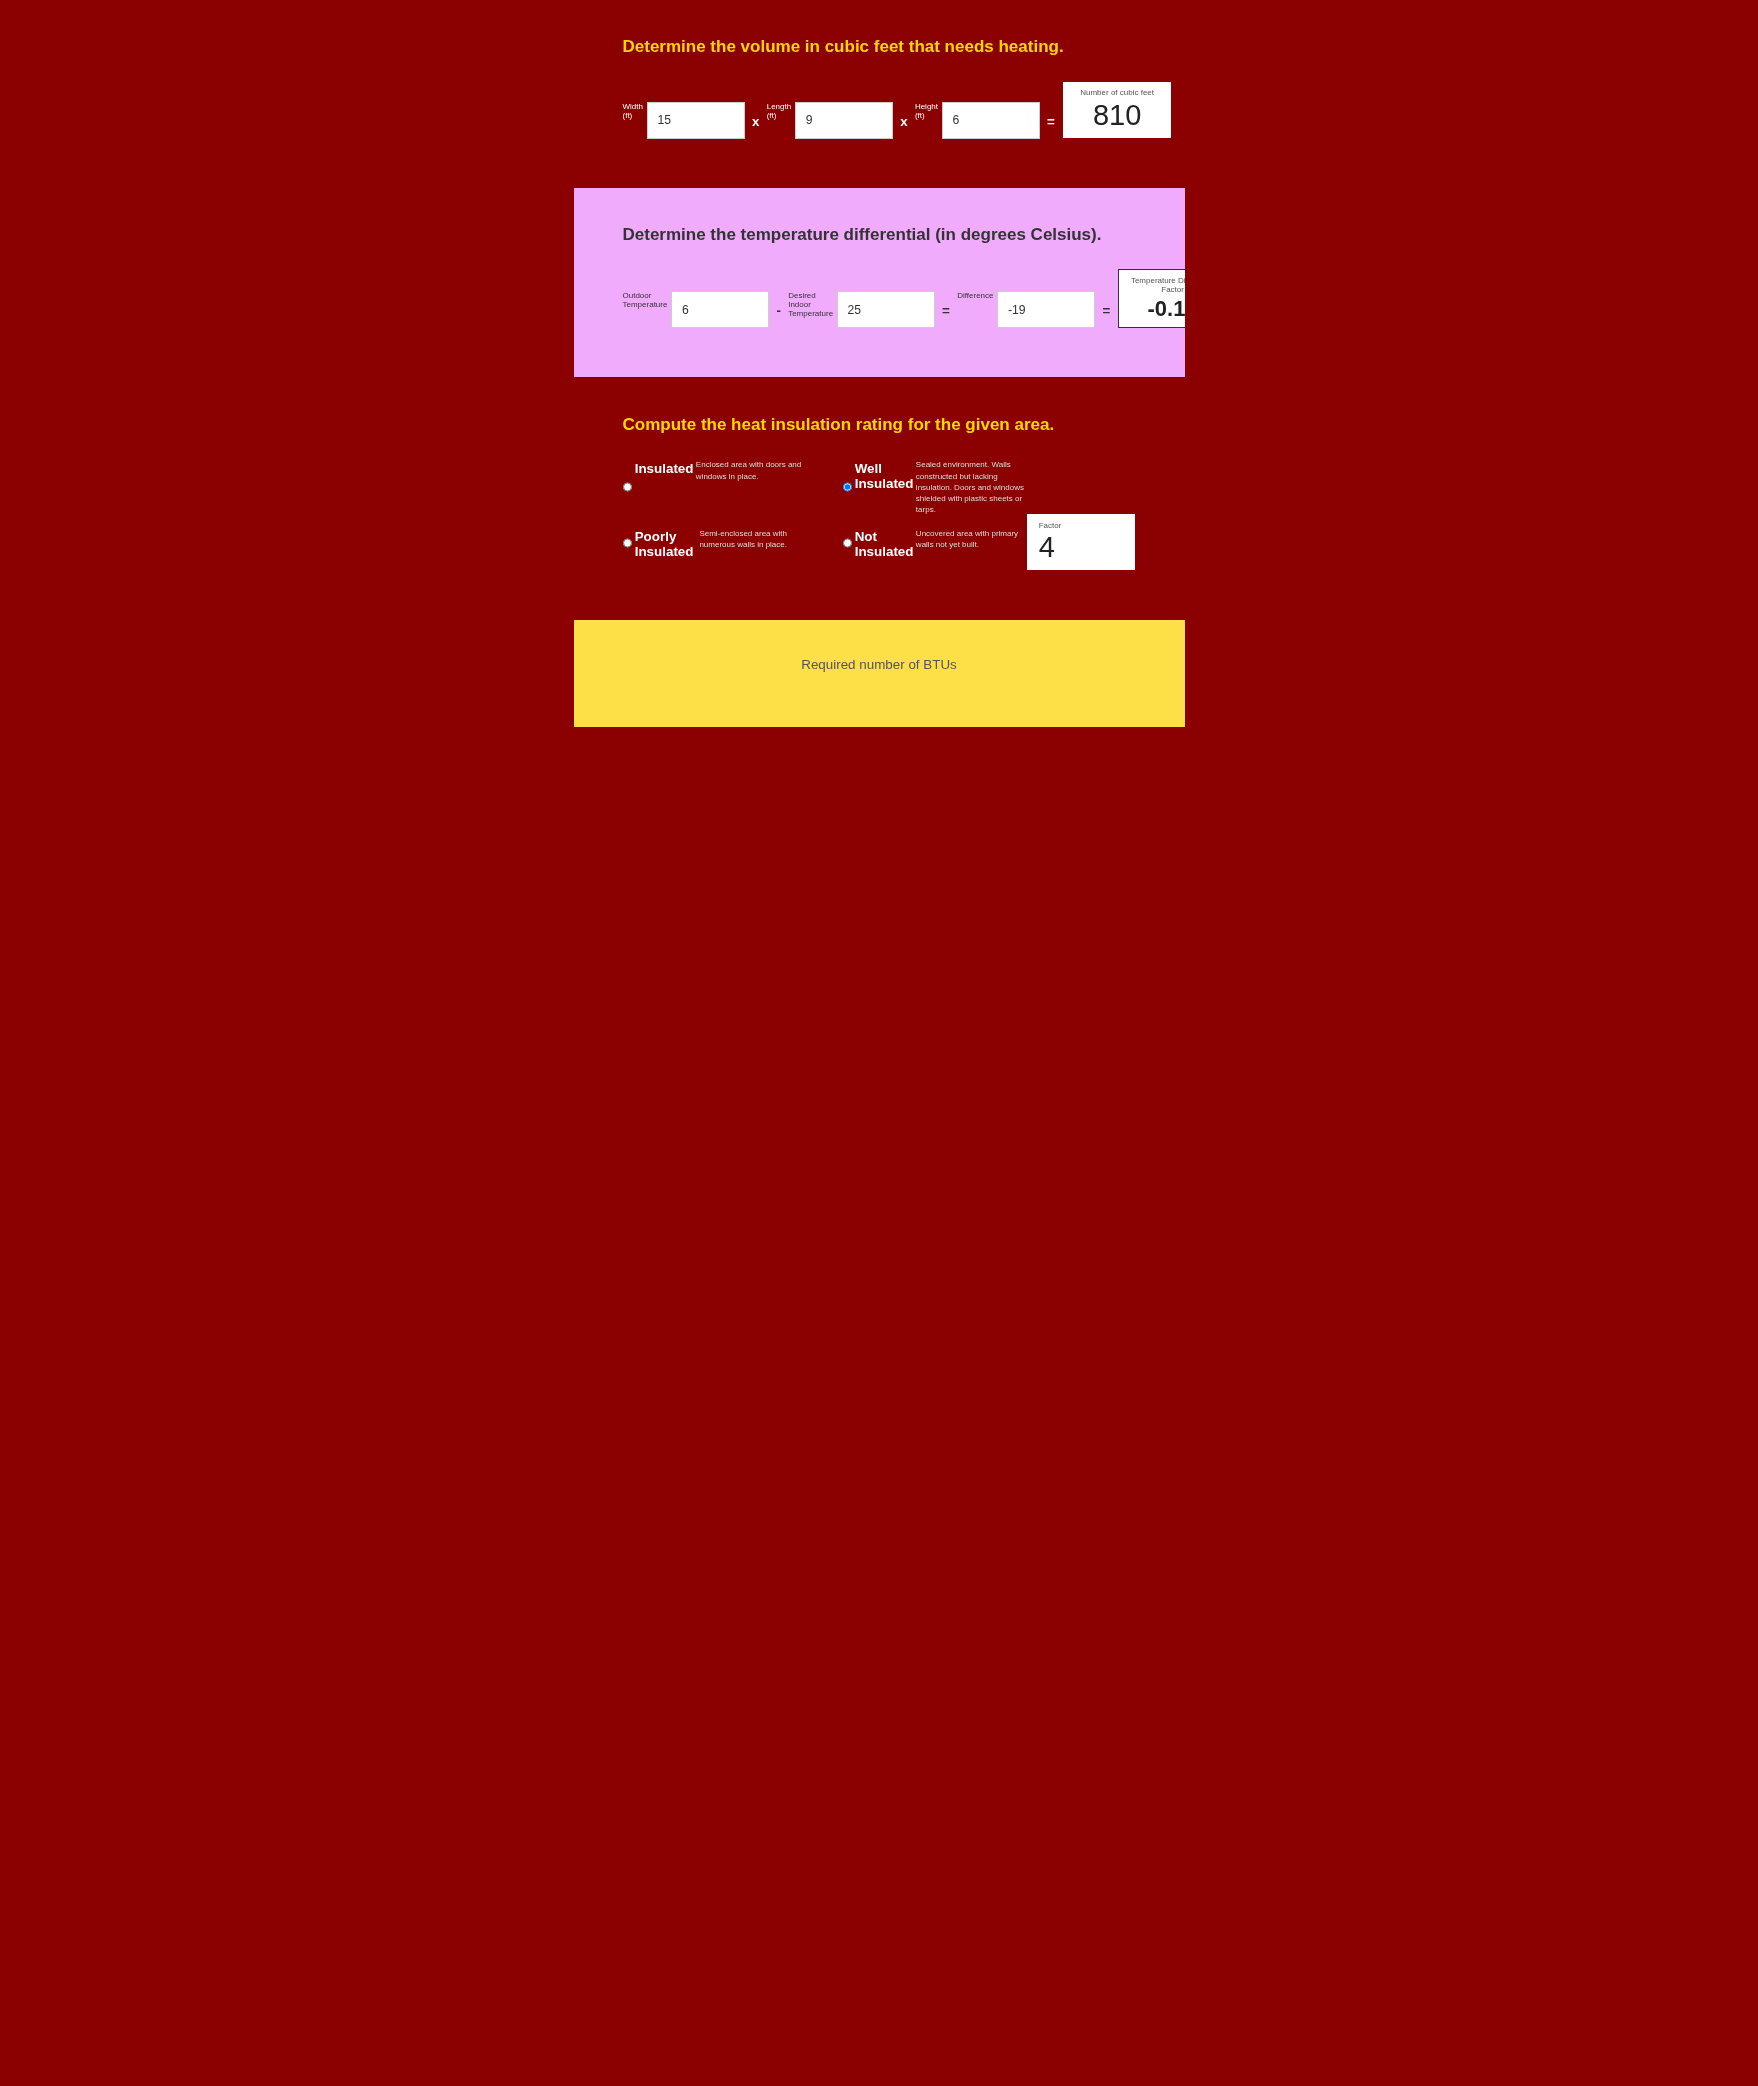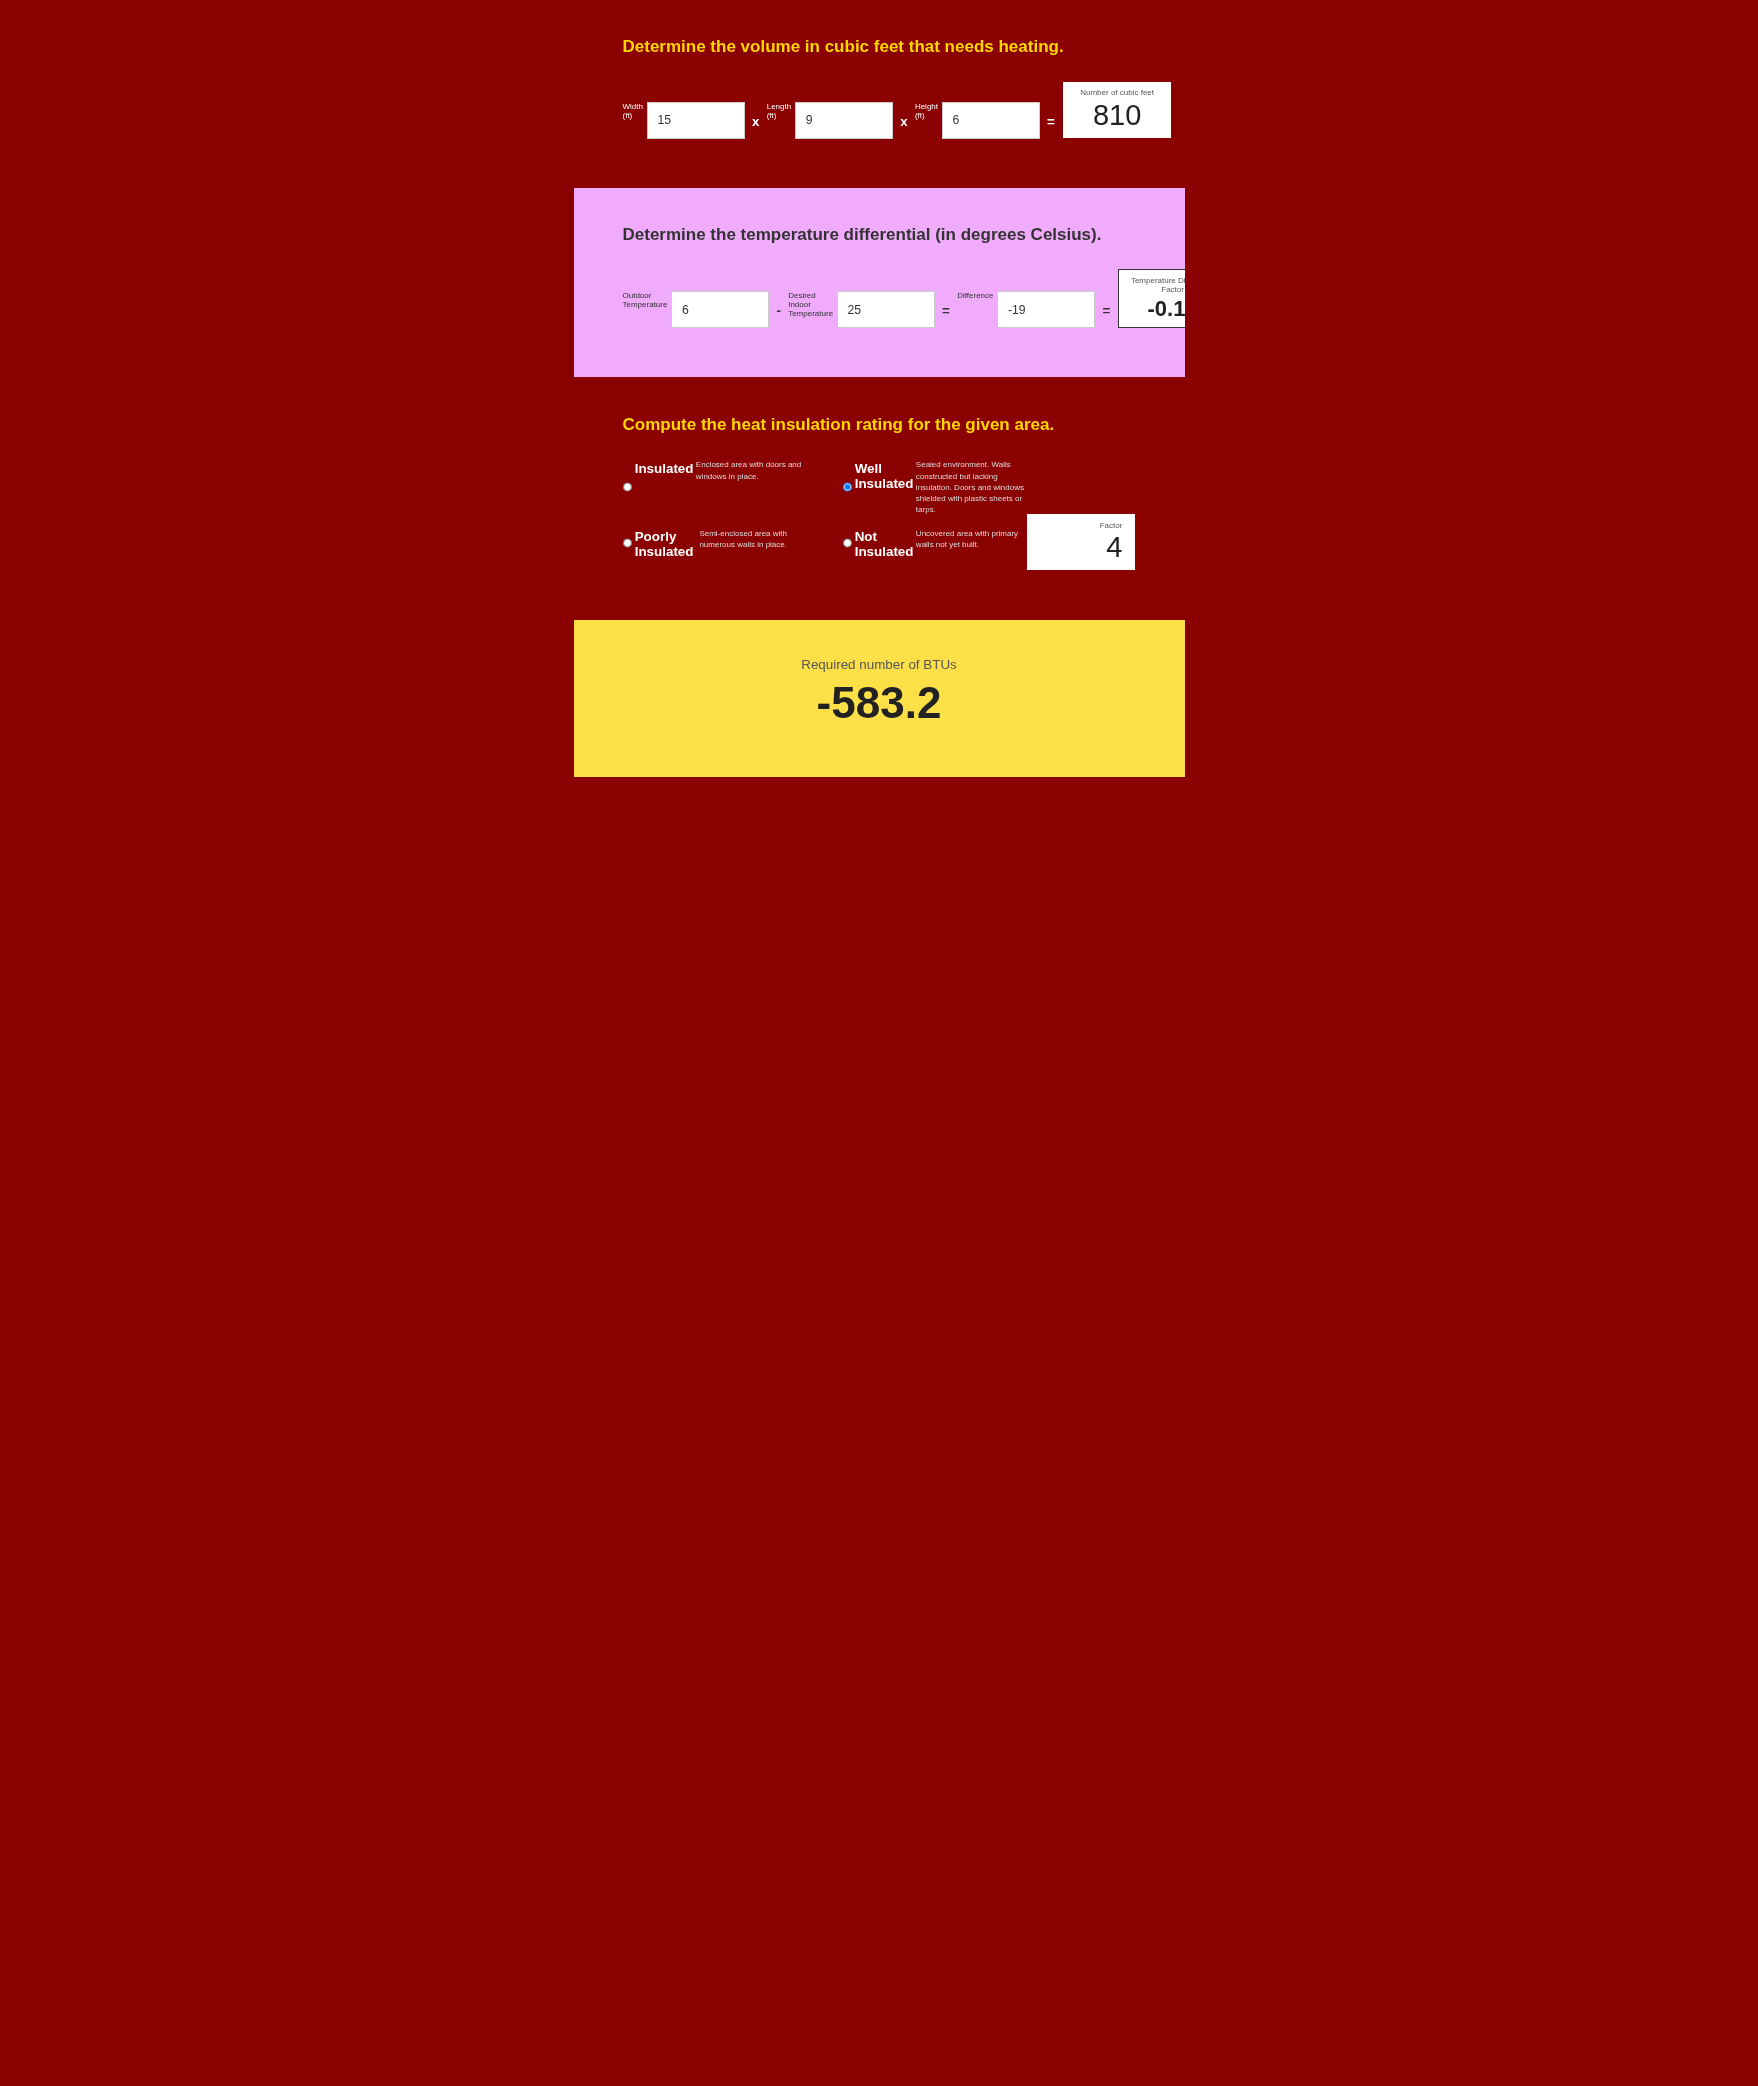--- a/index.html
+++ b/index.html
@@ -176,21 +176,21 @@
     .btu-value {
       font-size: 44px;
       font-weight: bold;
       color: #222;
     }
 
     .factor-box {
       border: 1.2px solid #8B0000;
       background: #fff;
       padding: 6.1px 12.2px;
-      text-align: right;
+      text-align: left;
       min-width: 110px;
       margin-left: auto;
     }
 
     .insulation-and-factor {
       display: flex;
       align-items: flex-end;
       justify-content: space-between;
     }
   </style>
@@ -287,15 +287,14 @@
 
     <div class="factor-box">
       <div class="result-label">Factor</div>
       <div class="result-value">4</div>
     </div>
   </div>
 </div>
 
 <div class="section-white">
   <div class="btu-label">Required number of BTUs</div>
-  <div class="btu-value">-583.2</div>
 </div>
 
 
 </body></html>

